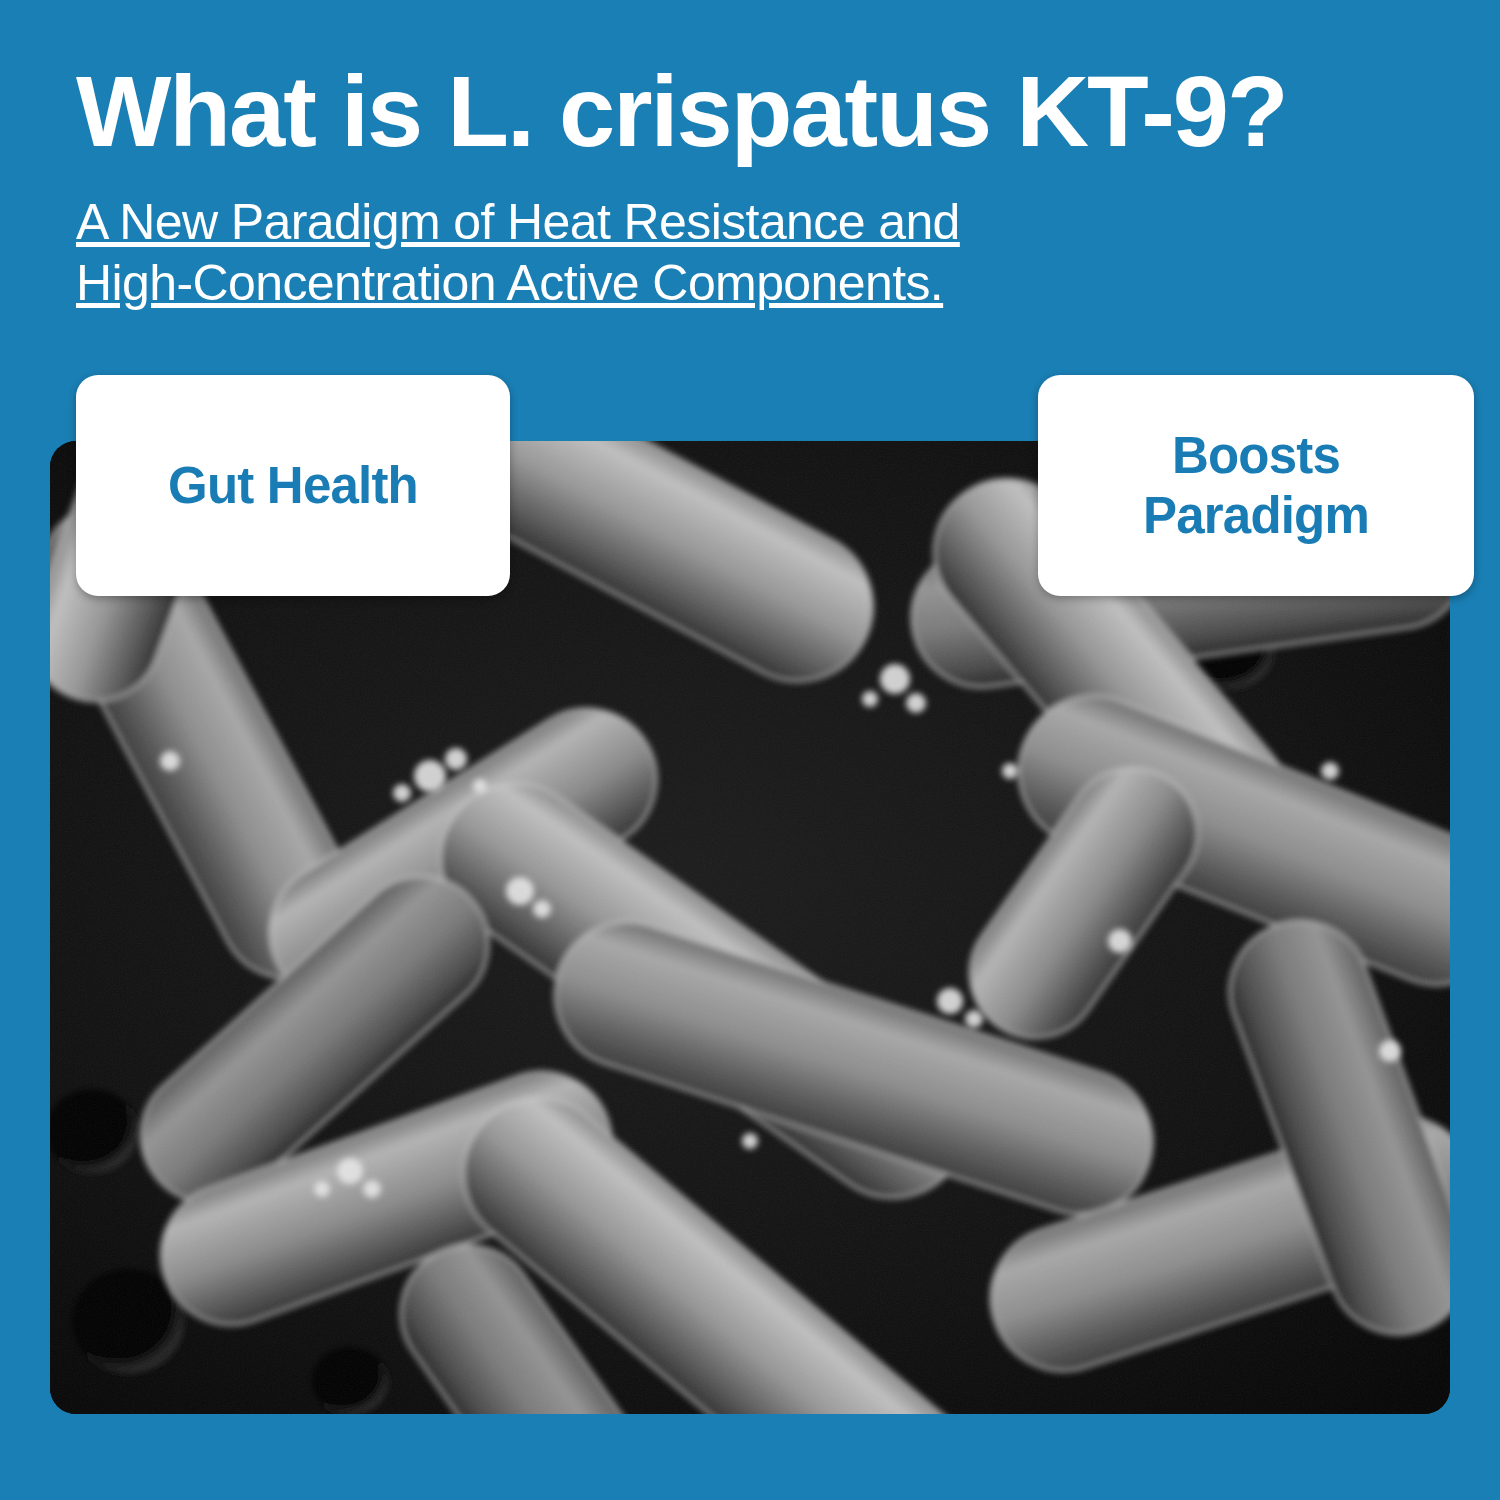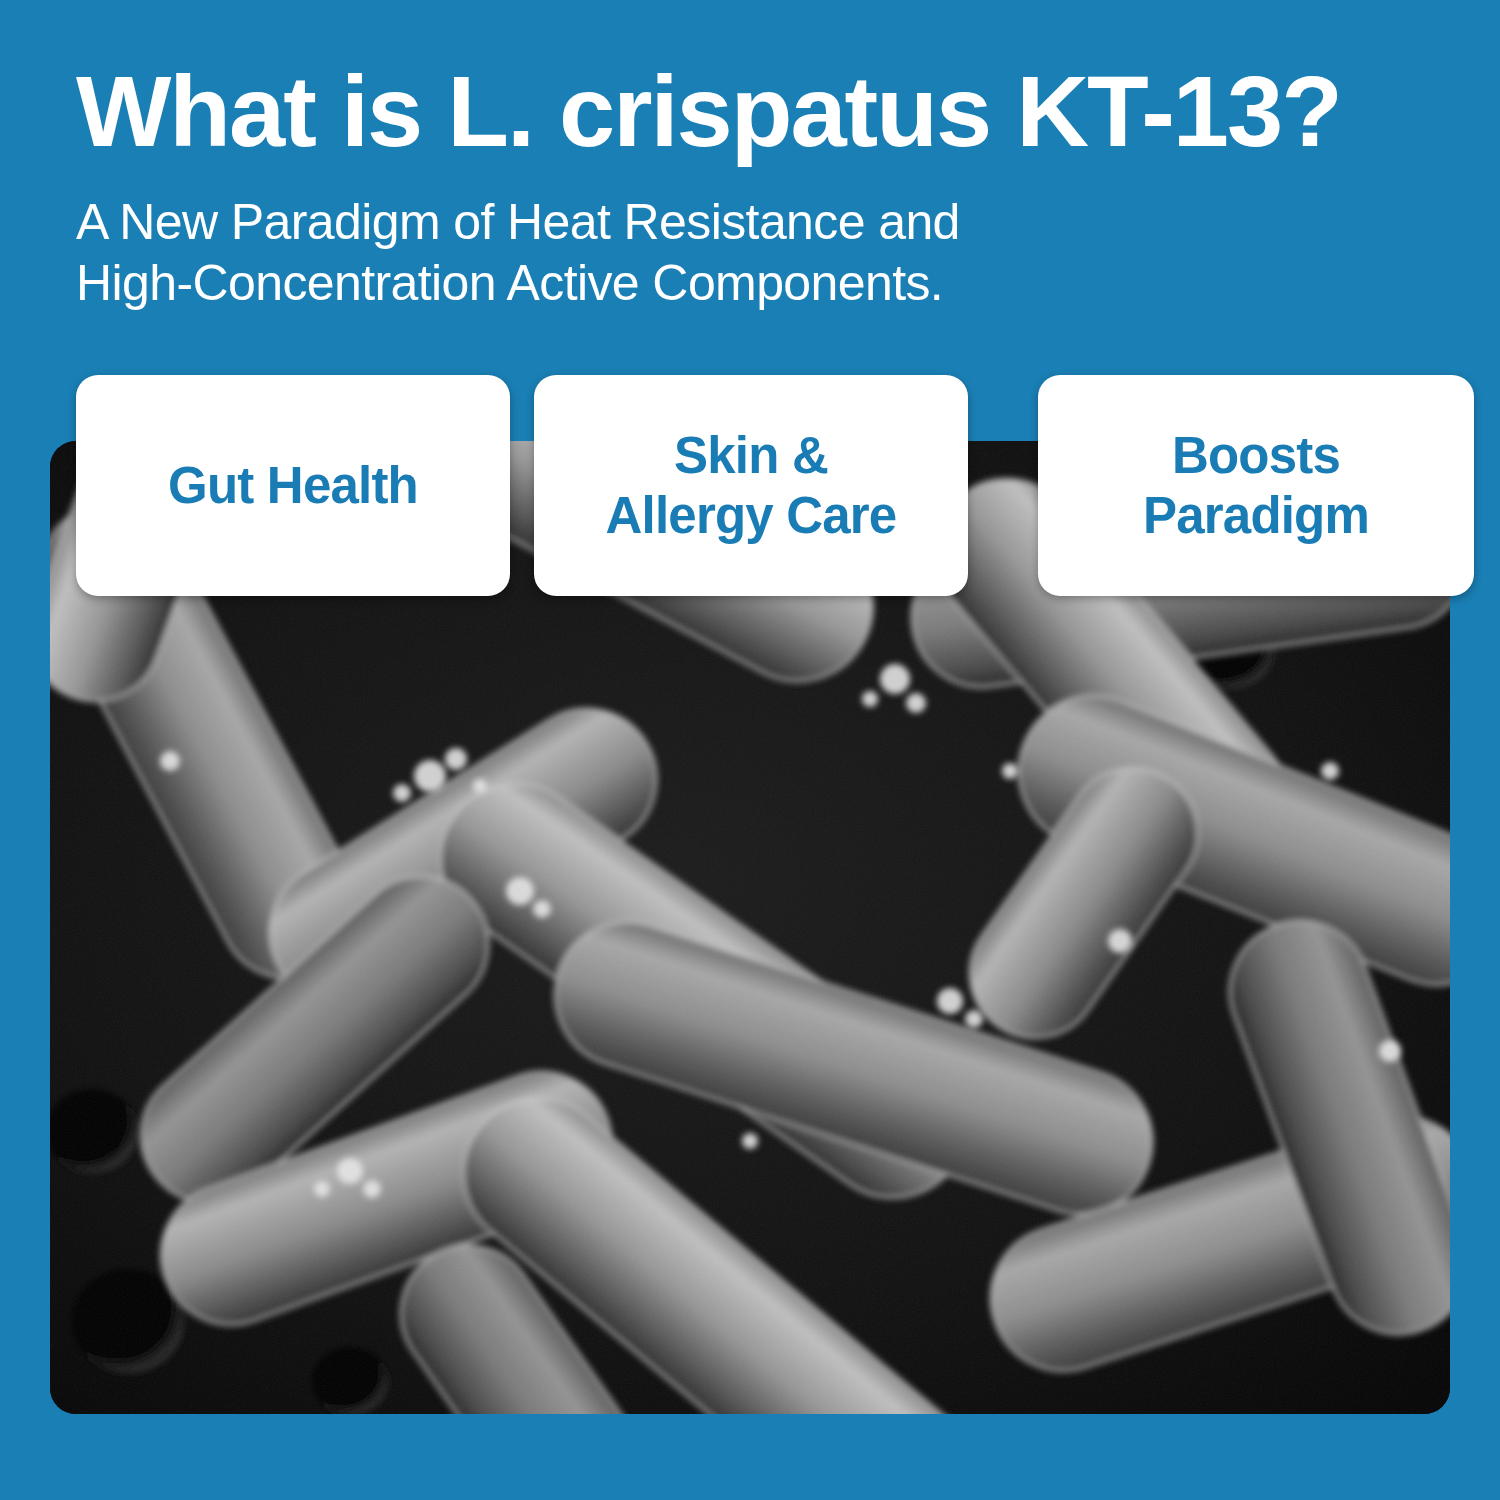--- a/index.html
+++ b/index.html
@@ -34,21 +34,21 @@
     position: absolute;
     left: 76px;
     top: 192px;
     width: 1200px;
     color: #ffffff;
     font-size: 50px;
     font-weight: normal;
     letter-spacing: -0.6px;
     line-height: 61px;
   }
-  #subhead .sub-line { display: block; }
+  #subhead .sub-line { display: block; text-decoration: underline; }
 
   
   #photo {
     position: absolute;
     left: 50px;
     top: 441px;
     width: 1400px;
     height: 973px;
     border-radius: 26px;
     overflow: hidden;
@@ -88,21 +88,21 @@
 
   #card-0 { left: 0px;   width: 434px; }
   #card-1 { left: 458px; width: 434px; }
   #card-2 { left: 914px; width: 436px; margin-left: 48px; }
 </style>
 </head>
 <body>
 
 <div id="page">
 
-  <div id="headline">What is L. crispatus KT-13?</div>
+  <div id="headline">What is L. crispatus KT-9?</div>
 
   <div id="subhead">
     <span class="sub-line">A New Paradigm of Heat Resistance and</span>
     <span class="sub-line">High-Concentration Active Components.</span>
   </div>
 
   <div id="photo">
     <svg viewBox="0 0 1400 973" preserveAspectRatio="xMidYMid slice">
       <defs>
         <linearGradient id="rodA" x1="0" y1="0" x2="0" y2="1">
@@ -264,26 +264,20 @@
   </div>
 
   <div id="cards">
 
     <div class="card" id="card-0">
       <div class="card-label">
         <span class="lbl-line">Gut Health</span>
       </div>
     </div>
 
-    <div class="card" id="card-1">
-      <div class="card-label">
-        <span class="lbl-line">Skin &amp;</span>
-        <span class="lbl-line">Allergy Care</span>
-      </div>
-    </div>
 
     <div class="card" id="card-2">
       <div class="card-label">
         <span class="lbl-line">Boosts</span>
         <span class="lbl-line">Paradigm</span>
       </div>
     </div>
 
   </div>
 </div>

